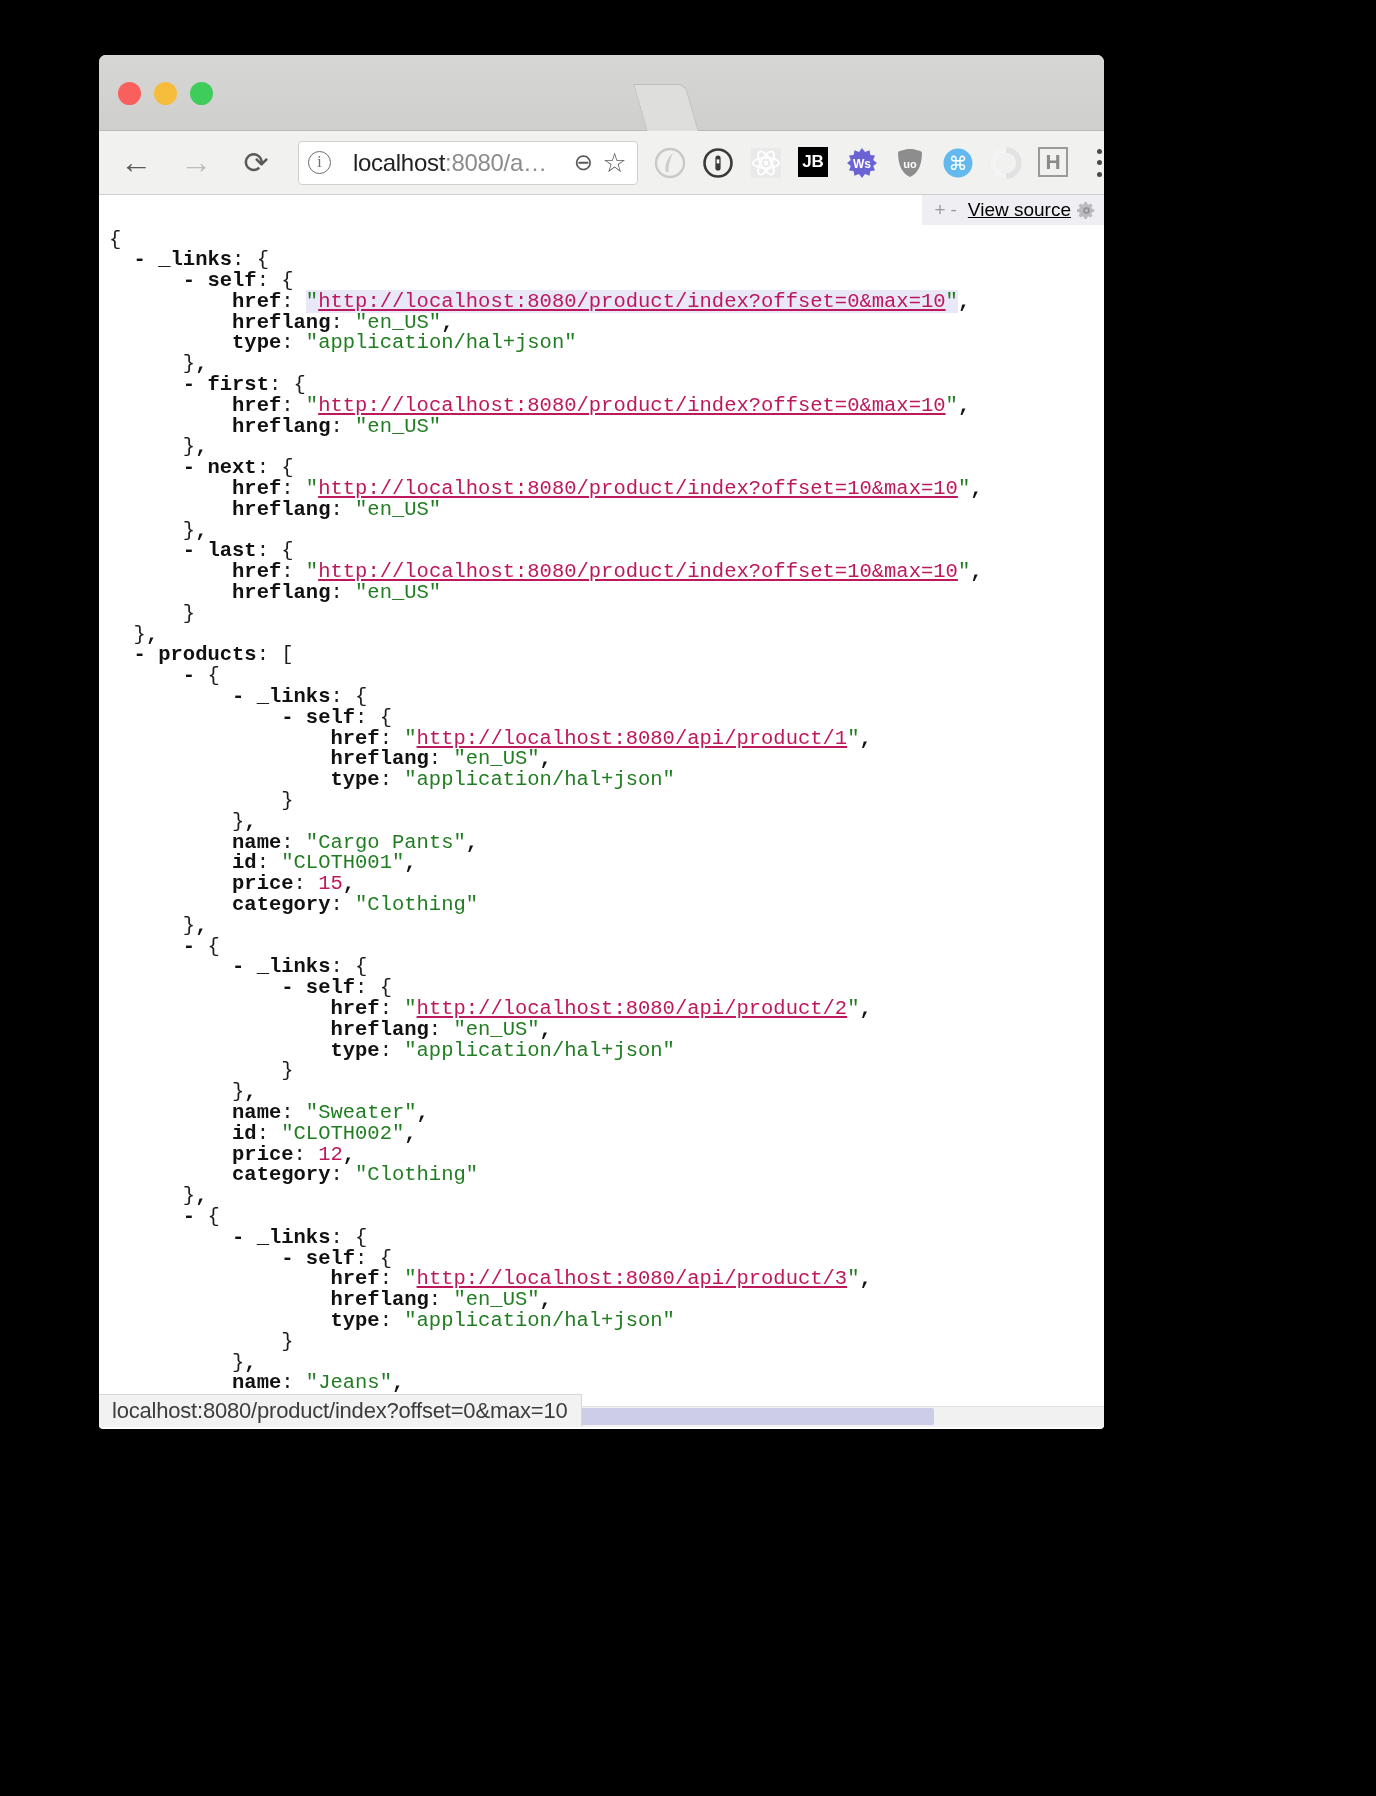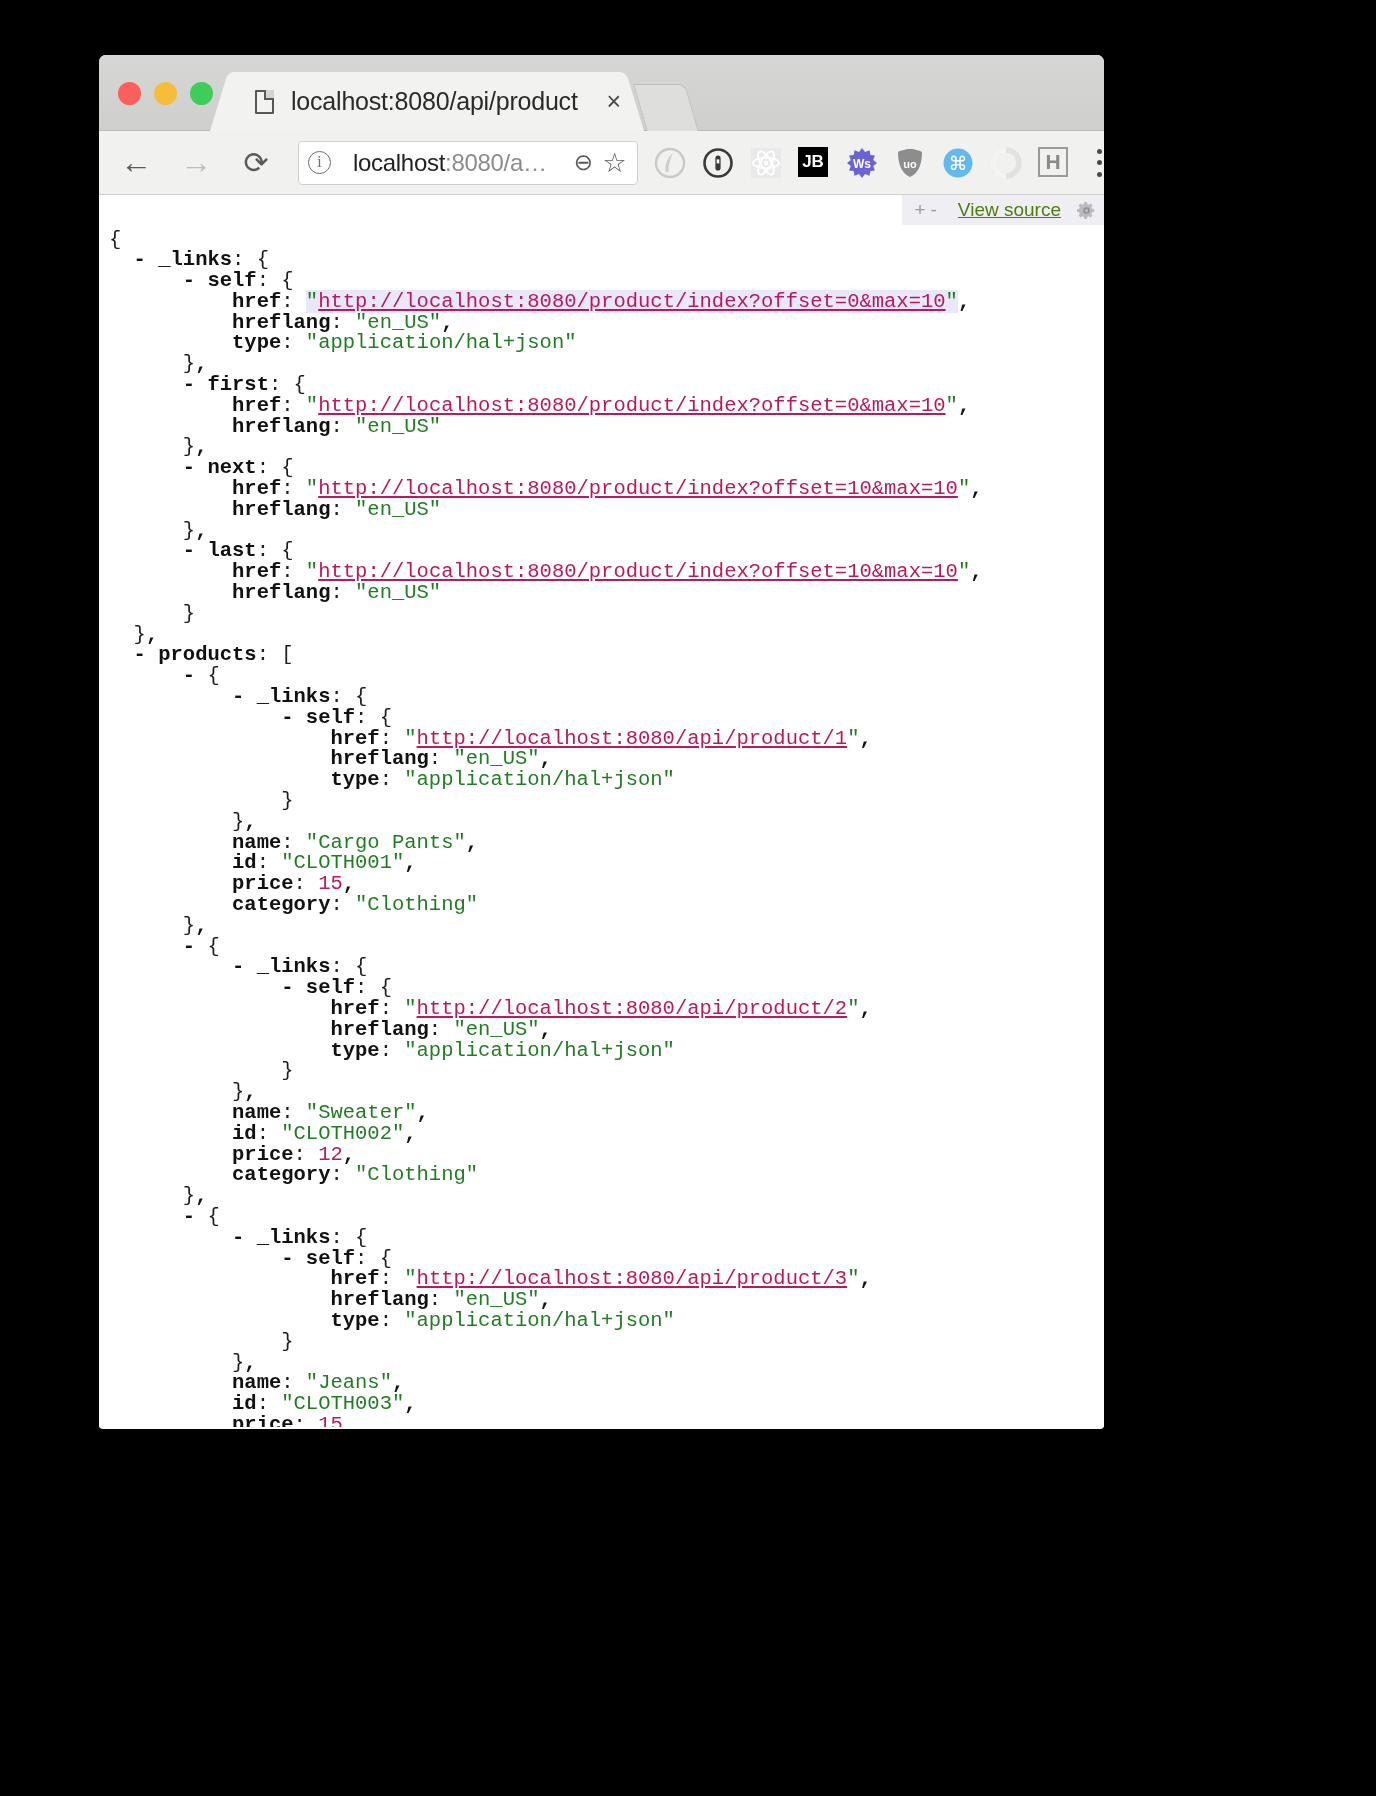--- a/index.html
+++ b/index.html
@@ -188,22 +188,22 @@
     height: 30px;
     background: #efeff3;
     display: flex; align-items: center;
     padding: 0 8px 0 12px;
     font-size: 19px;
     color: #8e8e94;
     z-index: 5;
   }
   #viewsource-bar .pm { margin-right: 5px; color: #9a9aa0; }
   #viewsource-bar a {
-    color: #4d7c0f; 
-    margin: 0 16px; font-size: 19px;
+    color: #000000; 
+    margin: 0 6px; font-size: 19px;
   }
   .gear-icon { width: 19px; height: 19px; }
 
   #json {
     position: absolute;
     left: 0; top: 0;
     padding: 14px 0 0 10px;
     font-family: "Liberation Mono", monospace;
     font-size: 20.5px;
     line-height: 20.8px;
@@ -261,25 +261,20 @@
 </head>
 <body>
 
 <div id="window">
 
   <div id="tabstrip">
     <div class="traffic red"></div>
     <div class="traffic yellow"></div>
     <div class="traffic green"></div>
 
-    <div class="tab">
-      <span class="tab-favicon"></span>
-      <span class="tab-title">localhost:8080/api/product</span>
-      <span class="tab-close">×</span>
-    </div>
     <div id="newtab"></div>
   </div>
 
   <div id="toolbar">
     <div class="navbtn back">←</div>
     <div class="navbtn fwd">→</div>
     <div class="navbtn reload">⟳</div>
 
     <div id="omnibox">
       <span class="info-icon">i</span>
@@ -359,15 +354,21 @@
       <span class="gear-icon">
         <svg width="19" height="19" viewBox="0 0 20 20" aria-hidden="true">
           <path d="M10 6.6a3.4 3.4 0 100 6.8 3.4 3.4 0 000-6.8zm0 5.2a1.8 1.8 0 110-3.6 1.8 1.8 0 010 3.6z" fill="#8e8e94"></path>
           <path d="M18 11.4v-2.8l-2.2-.4a6 6 0 00-.7-1.7l1.3-1.8-2-2-1.8 1.3a6 6 0 00-1.7-.7L10.4 1H7.6l-.4 2.3a6 6 0 00-1.7.7L3.7 2.7l-2 2 1.3 1.8a6 6 0 00-.7 1.7L0 8.6v2.8l2.3.4a6 6 0 00.7 1.7l-1.3 1.8 2 2 1.8-1.3a6 6 0 001.7.7l.4 2.3h2.8l.4-2.3a6 6 0 001.7-.7l1.8 1.3 2-2-1.3-1.8a6 6 0 00.7-1.7l2.3-.4z" fill="#8e8e94" opacity=".55"></path>
         </svg>
       </span>
     </div>
 
     <pre id="json"><span class="ln">{</span><span class="ln">  <span class="tog">-</span> <span class="k">_links</span>: {</span><span class="ln">      <span class="tog">-</span> <span class="k">self</span>: {</span><span class="ln">          <span class="k">href</span>: <span class="hl"><span class="s">"</span><a class="lnk" href="#">http://localhost:8080/product/index?offset=0&amp;max=10</a><span class="s">"</span></span><span class="b">,</span></span><span class="ln">          <span class="k">hreflang</span>: <span class="s">"en_US"</span><span class="b">,</span></span><span class="ln">          <span class="k">type</span>: <span class="s">"application/hal+json"</span></span><span class="ln">      }<span class="b">,</span></span><span class="ln">      <span class="tog">-</span> <span class="k">first</span>: {</span><span class="ln">          <span class="k">href</span>: <span class=""><span class="s">"</span><a class="lnk" href="#">http://localhost:8080/product/index?offset=0&amp;max=10</a><span class="s">"</span></span><span class="b">,</span></span><span class="ln">          <span class="k">hreflang</span>: <span class="s">"en_US"</span></span><span class="ln">      }<span class="b">,</span></span><span class="ln">      <span class="tog">-</span> <span class="k">next</span>: {</span><span class="ln">          <span class="k">href</span>: <span class=""><span class="s">"</span><a class="lnk" href="#">http://localhost:8080/product/index?offset=10&amp;max=10</a><span class="s">"</span></span><span class="b">,</span></span><span class="ln">          <span class="k">hreflang</span>: <span class="s">"en_US"</span></span><span class="ln">      }<span class="b">,</span></span><span class="ln">      <span class="tog">-</span> <span class="k">last</span>: {</span><span class="ln">          <span class="k">href</span>: <span class=""><span class="s">"</span><a class="lnk" href="#">http://localhost:8080/product/index?offset=10&amp;max=10</a><span class="s">"</span></span><span class="b">,</span></span><span class="ln">          <span class="k">hreflang</span>: <span class="s">"en_US"</span></span><span class="ln">      }</span><span class="ln">  }<span class="b">,</span></span><span class="ln">  <span class="tog">-</span> <span class="k">products</span>: [</span><span class="ln">      <span class="tog">-</span> {</span><span class="ln">          <span class="tog">-</span> <span class="k">_links</span>: {</span><span class="ln">              <span class="tog">-</span> <span class="k">self</span>: {</span><span class="ln">                  <span class="k">href</span>: <span class=""><span class="s">"</span><a class="lnk" href="#">http://localhost:8080/api/product/1</a><span class="s">"</span></span><span class="b">,</span></span><span class="ln">                  <span class="k">hreflang</span>: <span class="s">"en_US"</span><span class="b">,</span></span><span class="ln">                  <span class="k">type</span>: <span class="s">"application/hal+json"</span></span><span class="ln">              }</span><span class="ln">          }<span class="b">,</span></span><span class="ln">          <span class="k">name</span>: <span class="s">"Cargo Pants"</span><span class="b">,</span></span><span class="ln">          <span class="k">id</span>: <span class="s">"CLOTH001"</span><span class="b">,</span></span><span class="ln">          <span class="k">price</span>: <span class="n">15</span><span class="b">,</span></span><span class="ln">          <span class="k">category</span>: <span class="s">"Clothing"</span></span><span class="ln">      }<span class="b">,</span></span><span class="ln">      <span class="tog">-</span> {</span><span class="ln">          <span class="tog">-</span> <span class="k">_links</span>: {</span><span class="ln">              <span class="tog">-</span> <span class="k">self</span>: {</span><span class="ln">                  <span class="k">href</span>: <span class=""><span class="s">"</span><a class="lnk" href="#">http://localhost:8080/api/product/2</a><span class="s">"</span></span><span class="b">,</span></span><span class="ln">                  <span class="k">hreflang</span>: <span class="s">"en_US"</span><span class="b">,</span></span><span class="ln">                  <span class="k">type</span>: <span class="s">"application/hal+json"</span></span><span class="ln">              }</span><span class="ln">          }<span class="b">,</span></span><span class="ln">          <span class="k">name</span>: <span class="s">"Sweater"</span><span class="b">,</span></span><span class="ln">          <span class="k">id</span>: <span class="s">"CLOTH002"</span><span class="b">,</span></span><span class="ln">          <span class="k">price</span>: <span class="n">12</span><span class="b">,</span></span><span class="ln">          <span class="k">category</span>: <span class="s">"Clothing"</span></span><span class="ln">      }<span class="b">,</span></span><span class="ln">      <span class="tog">-</span> {</span><span class="ln">          <span class="tog">-</span> <span class="k">_links</span>: {</span><span class="ln">              <span class="tog">-</span> <span class="k">self</span>: {</span><span class="ln">                  <span class="k">href</span>: <span class=""><span class="s">"</span><a class="lnk" href="#">http://localhost:8080/api/product/3</a><span class="s">"</span></span><span class="b">,</span></span><span class="ln">                  <span class="k">hreflang</span>: <span class="s">"en_US"</span><span class="b">,</span></span><span class="ln">                  <span class="k">type</span>: <span class="s">"application/hal+json"</span></span><span class="ln">              }</span><span class="ln">          }<span class="b">,</span></span><span class="ln">          <span class="k">name</span>: <span class="s">"Jeans"</span><span class="b">,</span></span><span class="ln">          <span class="k">id</span>: <span class="s">"CLOTH003"</span><span class="b">,</span></span><span class="ln">          <span class="k">price</span>: <span class="n">15</span><span class="b">,</span></span></pre>
 
+    <div id="statusrow">
+      <div id="hscroll-track">
+        <div id="hscroll-thumb"></div>
+      </div>
+      <div id="status-tooltip">localhost:8080/product/index?offset=0&amp;max=10</div>
+    </div>
 
   </div>
 </div>
 
 </body></html>

